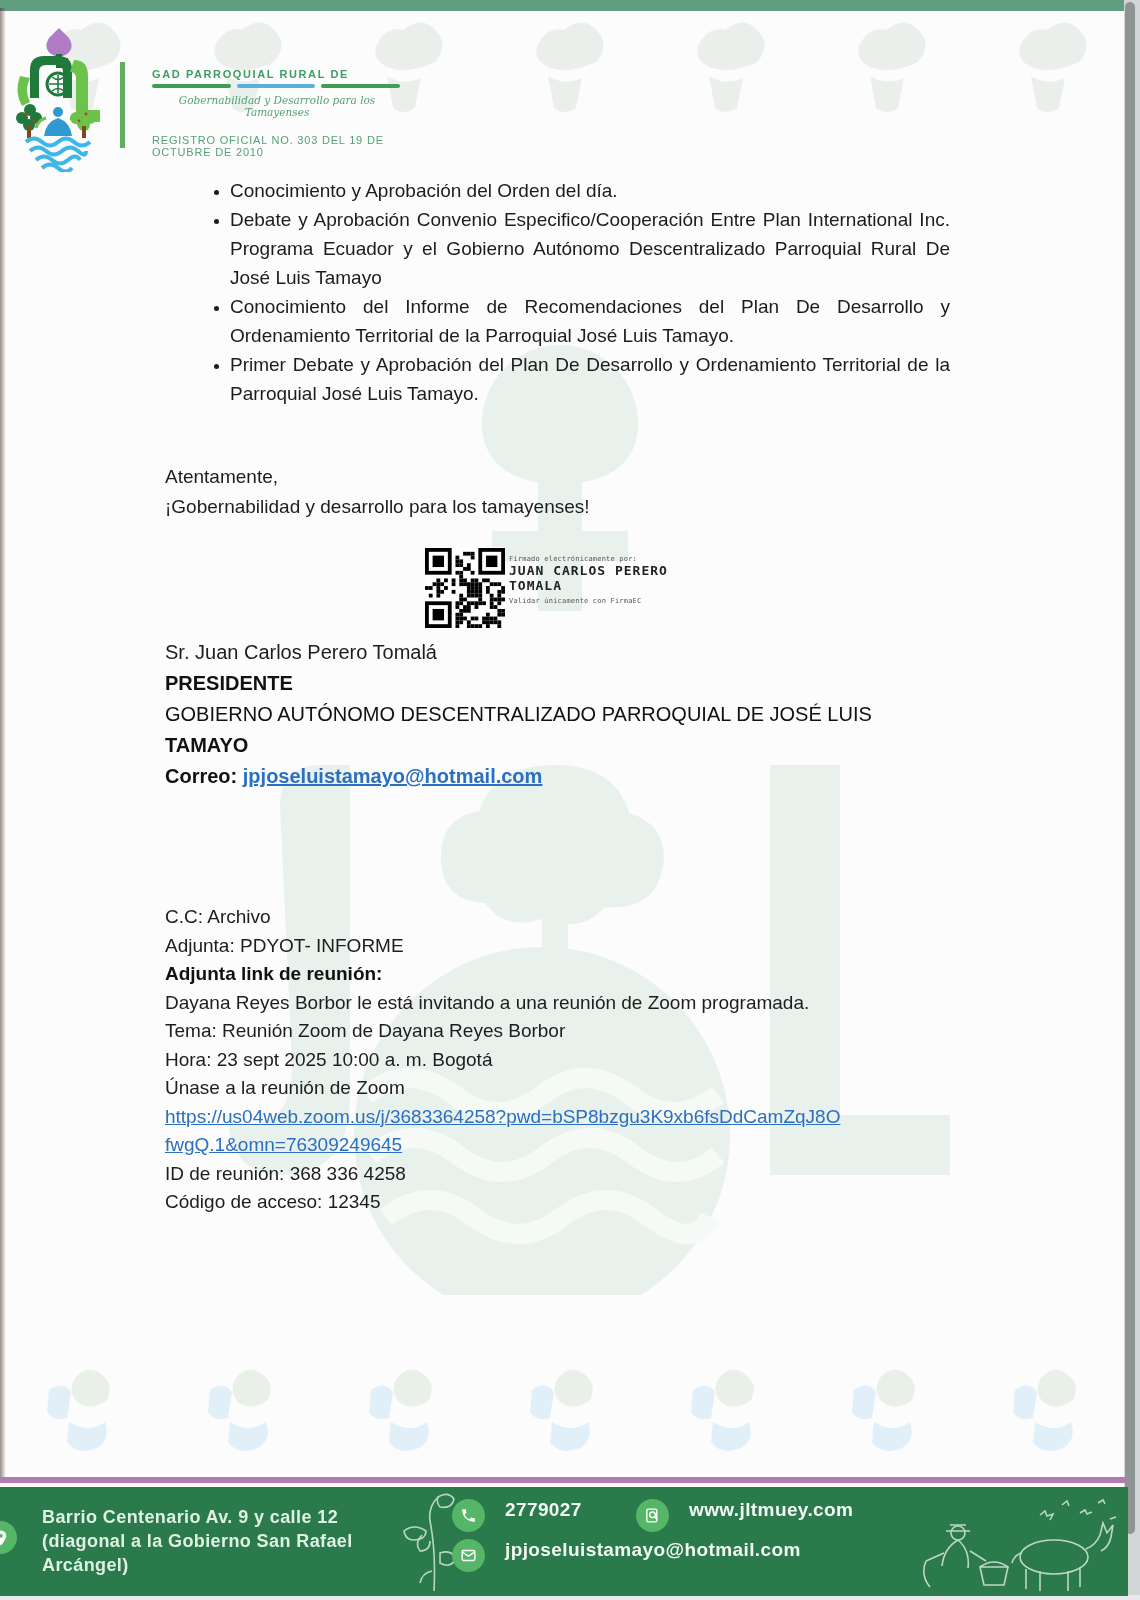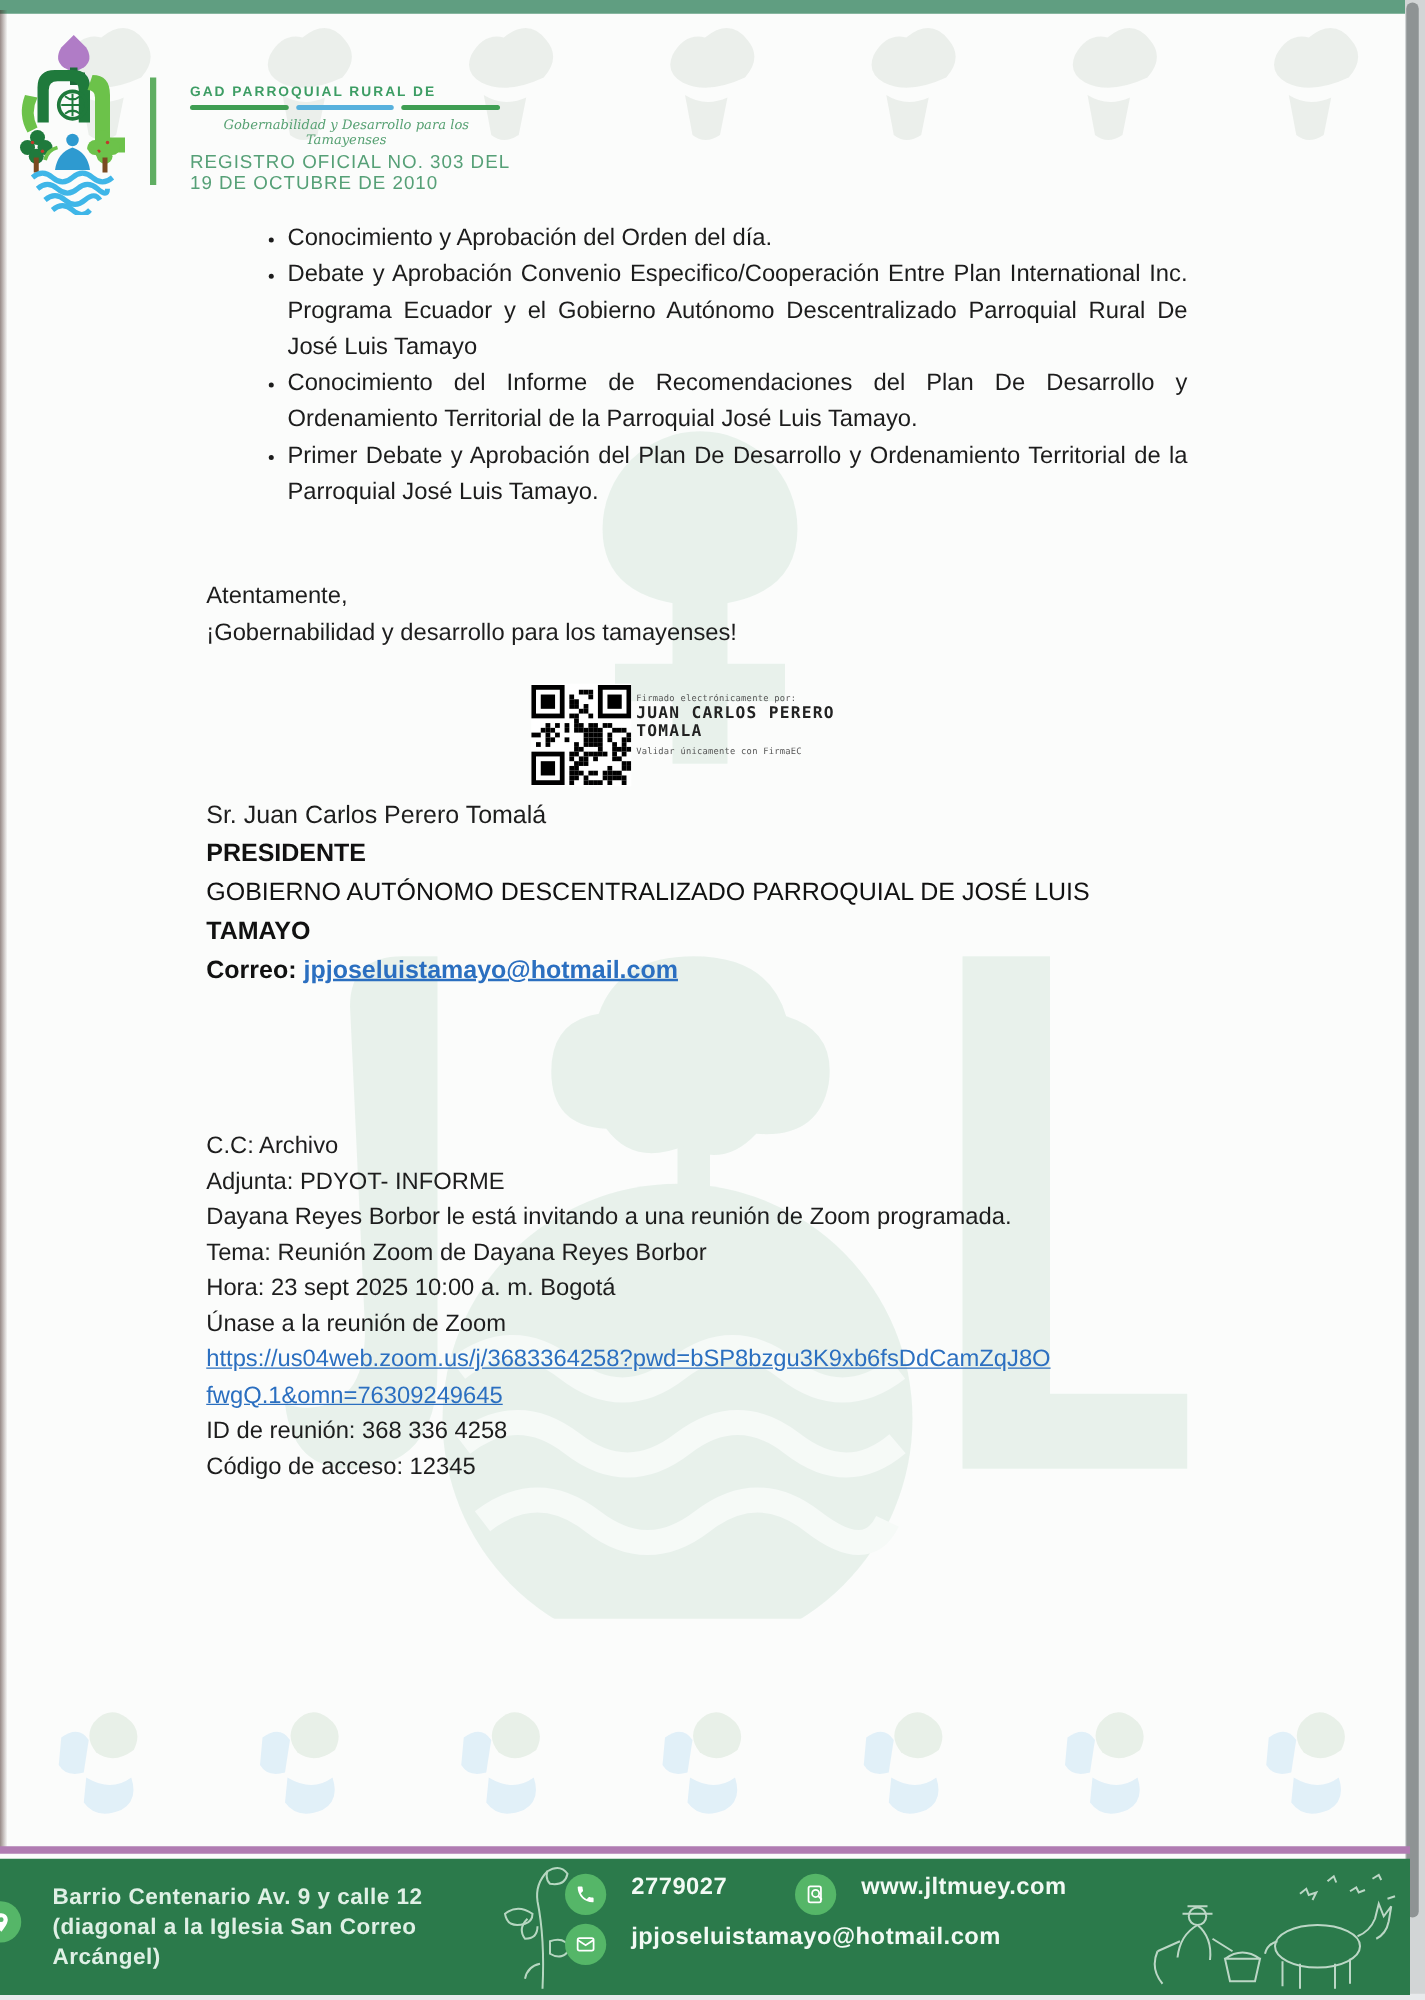--- a/index.html
+++ b/index.html
@@ -29,21 +29,21 @@
 
   
   .logo { position:absolute; left:8px; top:26px; width:102px; height:146px; }
   .logo-divider { position:absolute; left:120px; top:62px; width:5px; height:86px; background:#5fae62; }
   .hdr-text { position:absolute; left:152px; top:68px; width:330px; }
   .hdr-small { font-size:11px; font-weight:bold; letter-spacing:1.6px; color:#3d9d64; }
   .hdr-name { font-size:26px; font-weight:bold; letter-spacing:1px; color:#2e9a4c; margin-top:3px; }
   .hdr-bars { display:flex; gap:6px; margin-top:4px; width:248px; }
   .hdr-bars i { height:4px; flex:1; border-radius:2px; }
   .hdr-tagline { margin-top:6px; font-family:"DejaVu Serif", serif; font-style:italic; font-size:10.5px; color:#57a173; text-align:center; width:250px; }
-  .hdr-registro { margin-top:3px; font-size:15px; letter-spacing:.8px; color:#56a077; width:260px; }
+  .hdr-registro { margin-top:16px; font-size:11px; letter-spacing:.8px; color:#56a077; width:260px; }
 
   
   .agenda { position:absolute; left:192px; top:176px; width:758px; }
   .agenda ul { list-style:disc; padding-left:38px; }
   .agenda li { font-size:19px; line-height:29px; text-align:justify; color:#1c1c1c; }
   .agenda li::marker { font-size:15px; }
 
   
   .col { position:absolute; left:165px; width:785px; text-align:left; }
   .closing1 { top:466px; font-size:19px; }
@@ -422,20 +422,21 @@
   <div class="col sig-title">PRESIDENTE</div>
   <div class="col sig-org1">GOBIERNO AUTÓNOMO DESCENTRALIZADO PARROQUIAL DE JOSÉ LUIS</div>
   <div class="col sig-org2">TAMAYO</div>
   <div class="col sig-mail">
     <span>Correo: </span><a class="doc-link">jpjoseluistamayo@hotmail.com</a>
   </div>
 
   <div class="cc">
     <div>C.C: Archivo</div>
     <div>Adjunta: PDYOT- INFORME</div>
+    <div class="bold">Adjunta link de reunión:</div>
     <div>Dayana Reyes Borbor le está invitando a una reunión de Zoom programada.</div>
     <div>Tema: Reunión Zoom de Dayana Reyes Borbor</div>
     <div>Hora: 23 sept 2025 10:00 a. m. Bogotá</div>
     <div>Únase a la reunión de Zoom</div>
     <a class="doc-link">https://us04web.zoom.us/j/3683364258?pwd=bSP8bzgu3K9xb6fsDdCamZqJ8O</a>
     <a class="doc-link">fwgQ.1&amp;omn=76309249645</a>
     <div>ID de reunión: 368 336 4258</div>
     <div>Código de acceso: 12345</div>
   </div>
 
@@ -443,21 +444,21 @@
   <div class="footer">
 
     <div class="f-icon pin-cut">
       <svg width="18" height="18" viewBox="0 0 24 24">
           <path d="M12 2 a7 7 0 0 1 7 7 c0 5 -7 13 -7 13 s-7 -8 -7 -13 a7 7 0 0 1 7 -7z m0 4.5 a2.5 2.5 0 1 0 0 5 a2.5 2.5 0 0 0 0 -5z" fill="#fff"></path>
         </svg>
     </div>
 
     <div class="f-address">
       <div>Barrio Centenario Av. 9 y calle 12</div>
-      <div>(diagonal a la Iglesia San Correo</div>
+      <div>(diagonal a la Gobierno San Rafael</div>
       <div>Arcángel)</div>
     </div>
 
     <svg class="f-art" style="left:396px; top:4px;" width="70" height="105" viewBox="0 0 70 105">
       <g stroke="#cfe8d6" stroke-width="1.6" fill="none">
         <path d="M38 100 q2 -40 -4 -70 q-2 -14 8 -24"></path>
         <path d="M42 6 q10 -6 16 2 q-2 10 -14 8 q-4 -4 -2 -10z"></path>
         <path d="M30 40 q-12 -8 -22 0 q2 12 16 8 q6 -2 6 -8z"></path>
         <path d="M26 44 q-8 8 -2 16 q10 0 10 -10"></path>
         <path d="M44 62 q12 -4 16 6 q-6 10 -16 4z"></path>

